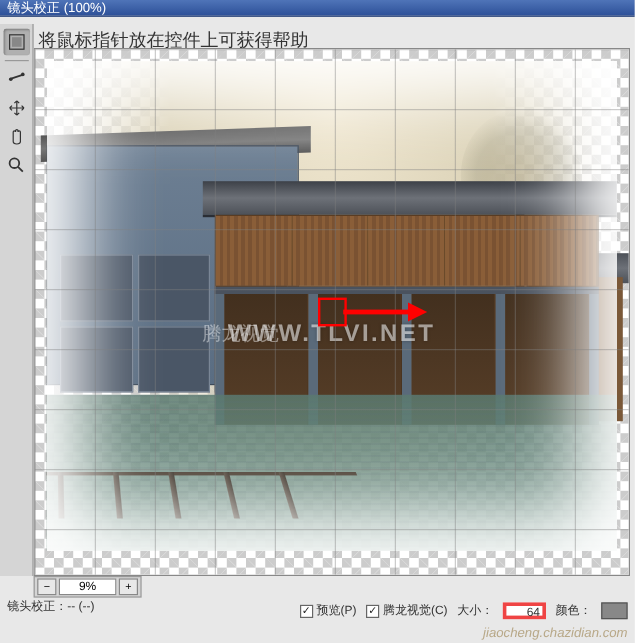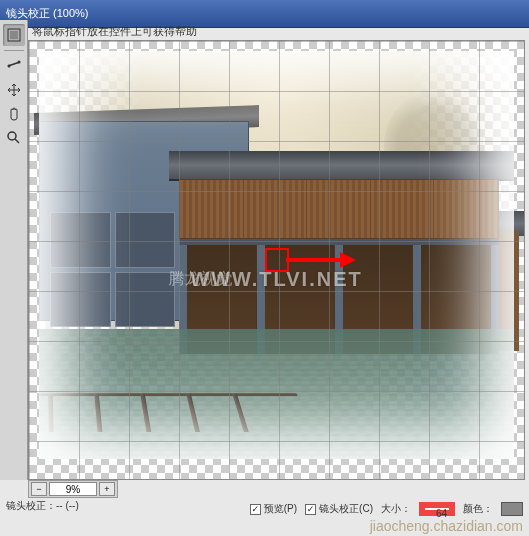--- a/index.html
+++ b/index.html
@@ -1,23 +1,23 @@
 <!DOCTYPE html>
 <html><head>
 <meta charset="utf-8">
 <style>
 * { margin: 0; padding: 0; box-sizing: border-box; font-family: "Microsoft YaHei", SimSun, sans-serif; }
 body { background: #e8e8e8; width: 529px; height: 536px; overflow: hidden; position: relative; }
-.titlebar { background: linear-gradient(to bottom, #4f74b8, #2d5098); height: 28px; display: flex; align-items: center; padding: 0 6px; color: #fff; font-size: 11px; border-bottom: 1px solid #1a3670; }
+.titlebar { background: linear-gradient(to bottom, #4f74b8, #2d5098); height: 14px; display: flex; align-items: center; padding: 0 6px; color: #fff; font-size: 11px; border-bottom: 1px solid #1a3670; }
 .toolbar { width: 28px; background: #d5d5d5; position: absolute; left: 0; top: 20px; bottom: 56px; display: flex; flex-direction: column; align-items: center; padding-top: 4px; gap: 2px; border-right: 1px solid #999; }
 .toolbar .tool { width: 22px; height: 22px; display: flex; align-items: center; justify-content: center; cursor: pointer; border-radius: 2px; }
 .toolbar .tool.active { background: #b0b0b0; box-shadow: inset 1px 1px 2px rgba(0,0,0,0.3); }
 .toolbar .tool svg { width: 16px; height: 16px; }
 .sep { width: 20px; height: 1px; background: #999; margin: 2px 0; }
-.hint { position: absolute; left: 32px; top: 24px; font-size: 11px; color: #333; }
+.hint { position: absolute; left: 32px; top: 24px; font-size: 15px; color: #333; }
 .canvas-area { position: absolute; left: 28px; top: 40px; right: 4px; bottom: 56px; background: #fff; border: 1px solid #888; overflow: hidden; }
 .checker { position: absolute; inset: 0; background-image: linear-gradient(45deg,#ccc 25%,transparent 25%),linear-gradient(-45deg,#ccc 25%,transparent 25%),linear-gradient(45deg,transparent 75%,#ccc 75%),linear-gradient(-45deg,transparent 75%,#ccc 75%); background-size: 16px 16px; background-position: 0 0,0 8px,8px -8px,-8px 0; }
 .scene { position: absolute; left: 10px; top: 10px; right: 10px; bottom: 20px; }
 .sky { position: absolute; inset: 0; background: radial-gradient(ellipse at 50% 10%, #efe6cf 0%, #dcd3b8 40%, transparent 70%); }
 .building-back { position: absolute; left: 0; top: 70px; width: 210px; height: 200px; background: linear-gradient(to bottom, #6d7f93 0%, #5a6d82 100%); border: 1px solid #3d4a5a; }
 .roof-back { position: absolute; left: -5px; top: 58px; width: 225px; height: 22px; background: linear-gradient(to bottom,#555,#777,#555); transform: skewY(-2deg); }
 .windows-back { position: absolute; left: 10px; top: 90px; width: 190px; height: 115px; display: grid; grid-template-columns: repeat(3,1fr); gap: 4px; }
 .windows-back div { background: #4a5666; border: 1px solid #7a8696; }
 .roof-main { position: absolute; left: 130px; top: 100px; width: 345px; height: 30px; background: linear-gradient(to bottom,#3d4148,#6d7178,#4d5158); border-bottom: 2px solid #2a2e35; }
 .upper-floor { position: absolute; left: 140px; top: 128px; width: 320px; height: 60px; background: linear-gradient(to bottom,#9a6e42,#7a5838); border: 1px solid #5a3c22; display: flex; }
@@ -45,23 +45,23 @@
 .watermark-cn { position: absolute; left: 34%; top: 56%; transform: translate(-50%,-50%); color: rgba(255,255,255,0.45); font-size: 16px; }
 .zoom-bar { position: absolute; left: 28px; bottom: 38px; height: 18px; display: flex; align-items: center; gap: 2px; background: #d5d5d5; padding: 0 2px; border: 1px solid #999; }
 .zoom-bar .btn { width: 16px; height: 14px; background: #e8e8e8; border: 1px solid #888; font-size: 9px; display: flex; align-items: center; justify-content: center; cursor: pointer; }
 .zoom-bar .val { width: 48px; height: 14px; background: #fff; border: 1px solid #888; font-size: 10px; text-align: center; line-height: 14px; }
 .info-panel { position: absolute; left: 6px; bottom: 0; right: 6px; height: 36px; font-size: 10px; color: #333; display: flex; }
 .info-left { flex: 1; }
 .info-left div { line-height: 12px; }
 .info-right { display: flex; align-items: flex-start; gap: 8px; padding-top: 2px; }
 .checkbox { display: flex; align-items: center; gap: 3px; cursor: pointer; }
 .checkbox .box { width: 11px; height: 11px; background: #fff; border: 1px solid #666; display: flex; align-items: center; justify-content: center; font-size: 9px; color: #222; }
-.size-field { width: 36px; height: 14px; background: #fff; border: 6px solid #ef4444; font-size: 10px; text-align: right; padding-right: 2px; }
+.size-field { width: 36px; height: 14px; background: #fff; border: 3px solid #ef4444; font-size: 10px; text-align: right; padding-right: 2px; }
 .color-swatch { width: 22px; height: 14px; background: #888; border: 1px solid #555; cursor: pointer; }
-.footer-watermark { position: absolute; right: 6px; bottom: 2px; font-size: 14px; color: #b8a888; }
+.footer-watermark { position: absolute; right: 6px; bottom: 2px; font-size: 11px; color: #b8a888; font-style: italic; }
 </style>
 </head>
 <body>
 
 <div class="titlebar">
   <span>镜头校正 (100%)</span>
 </div>
 
 <div class="toolbar">
   <div class="tool active">
@@ -170,21 +170,21 @@
   <div class="info-left">
     <div><span>镜头校正：</span><span>-- (--)</span></div>
   </div>
   <div class="info-right">
     <div class="checkbox">
       <div class="box">✓</div>
       <span>预览(P)</span>
     </div>
     <div class="checkbox">
       <div class="box">✓</div>
-      <span>镜头校正(C)</span>
+      <span>腾龙视觉(C)</span>
     </div>
     <span>大小：</span>
     <div class="size-field">64</div>
     <span>颜色：</span>
     <div class="color-swatch"></div>
   </div>
 </div>
 
 <div class="footer-watermark">jiaocheng.chazidian.com</div>
 

